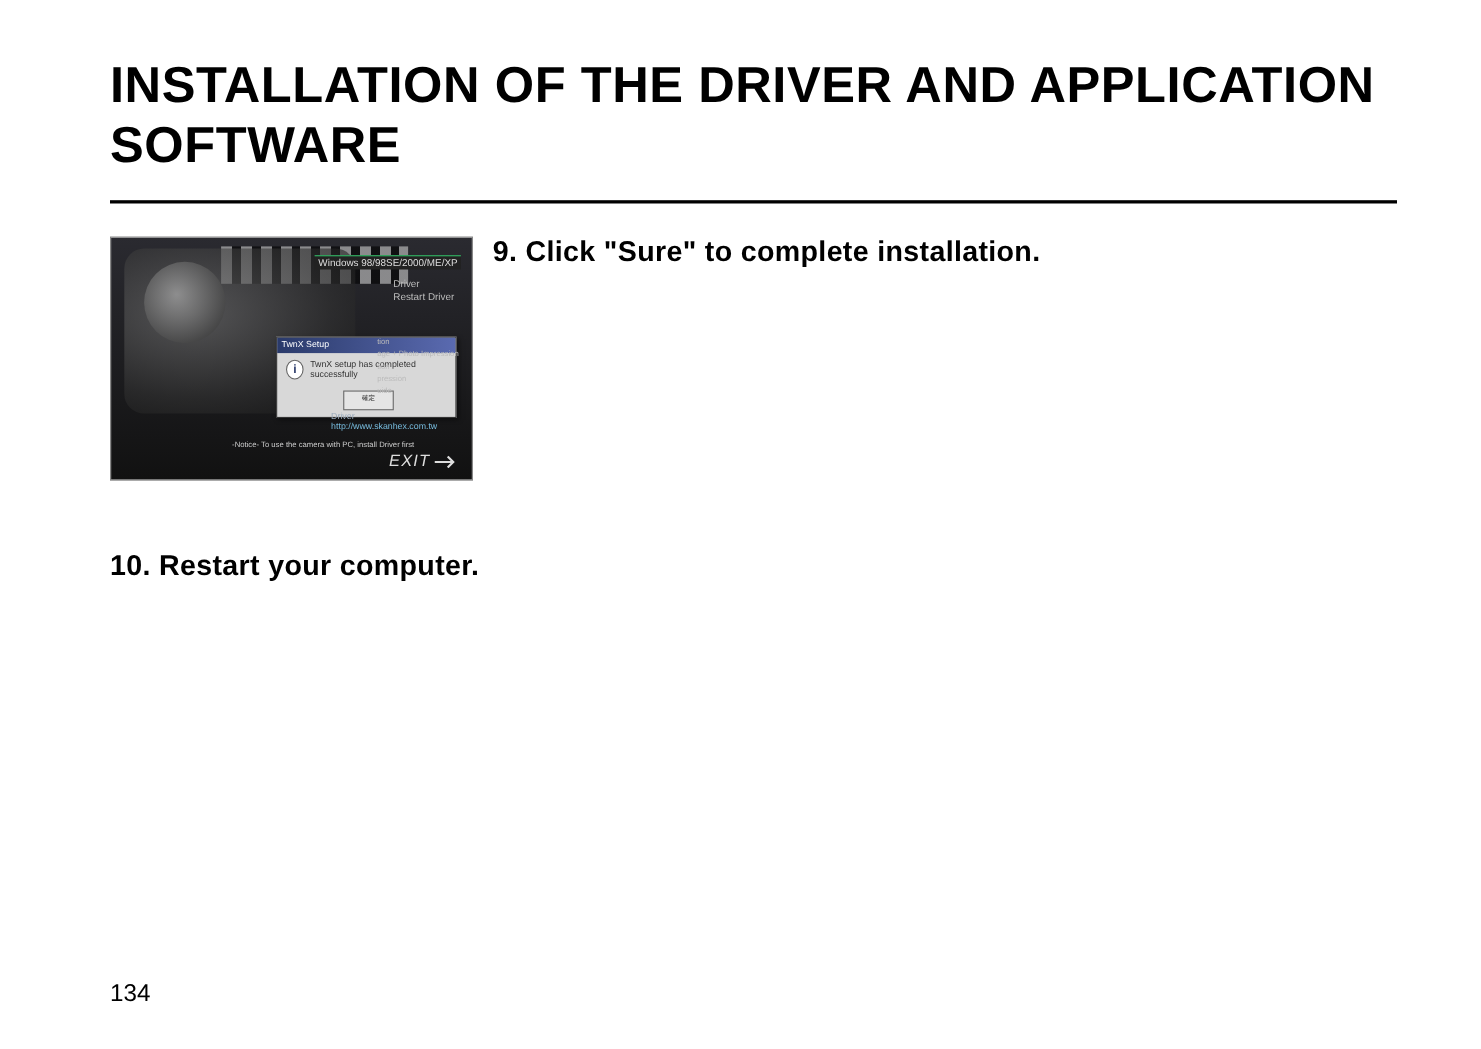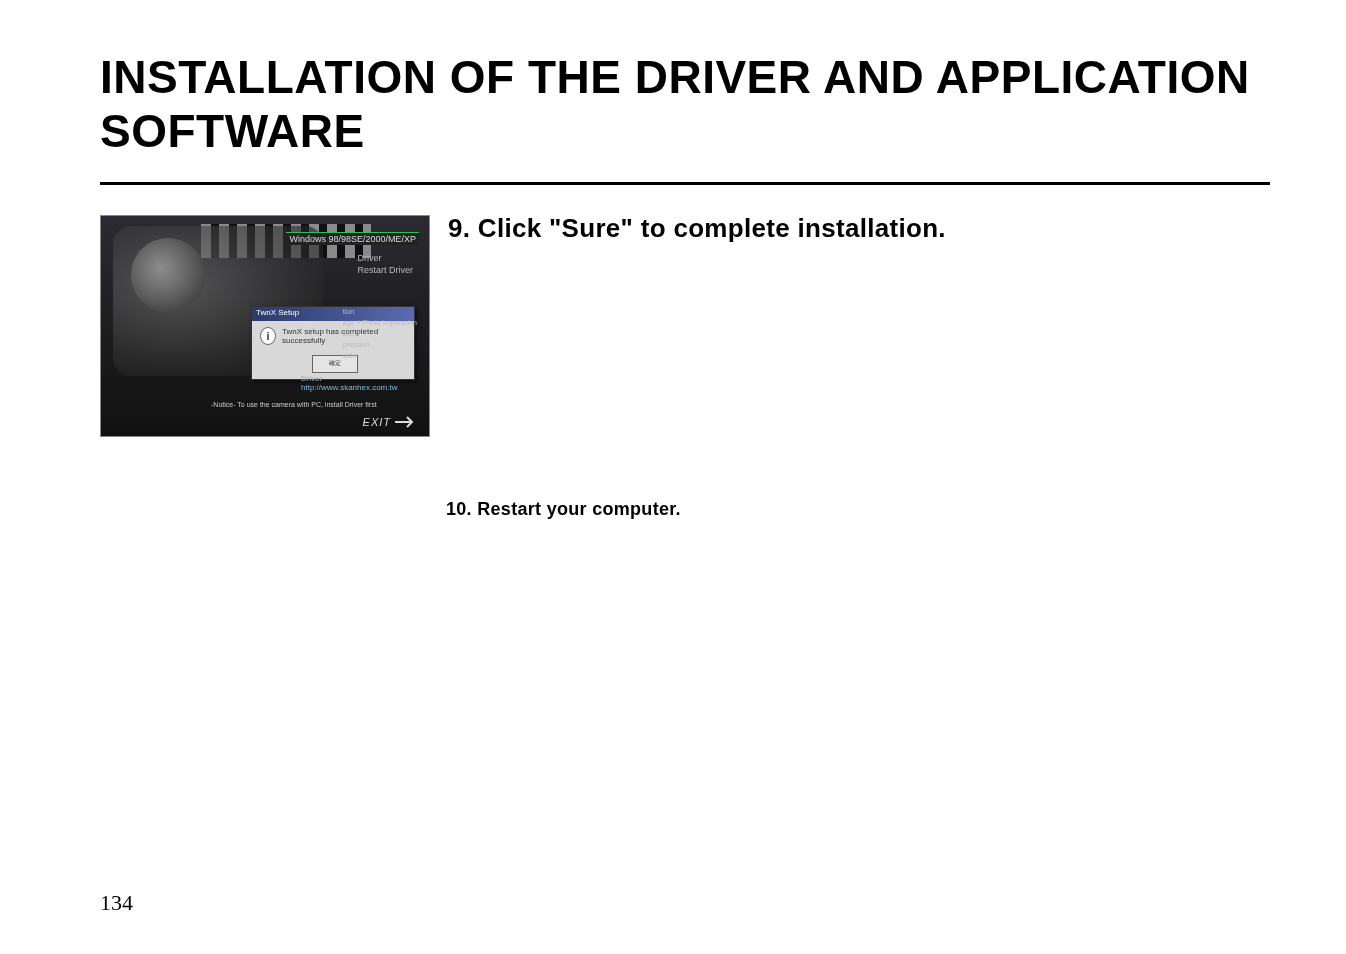--- a/index.html
+++ b/index.html
@@ -152,54 +152,53 @@
   }
   .screenshot .notice {
     position: absolute;
     left: 110px; bottom: 28px;
     font-size: 7px;
     color: #ccc;
   }
   .screenshot .exit-row {
     position: absolute;
     right: 12px; bottom: 8px;
-    font-size: 11px;
+    font-size: 15px;
     color: #ddd;
     display: flex;
     align-items: center;
     gap: 4px;
     font-style: italic;
     letter-spacing: 1px;
     justify-content: center;
   }
   .screenshot .exit-row svg { display: block; }
 
   .step-text {
     font-family: Arial, Helvetica, sans-serif;
     font-weight: 900;
     font-size: 26px;
     letter-spacing: 0.3px;
     margin-top: -2px;
   }
 
   .step10 {
-    margin-left: 346px;
     font-family: Arial, Helvetica, sans-serif;
     font-weight: 900;
-    font-size: 18px;
+    font-size: 26px;
     letter-spacing: 0.3px;
     margin-top: 62px;
   }
 
   .page-number {
     position: absolute;
     left: 100px;
     bottom: 38px;
     font-size: 22px;
-    font-family: Liberation Serif, serif;
+    font-family: Liberation Sans, sans-serif;
   }
 </style>
 </head>
 <body>
 
 <div class="page">
 
   <h1 class="heading">INSTALLATION OF THE DRIVER AND APPLICATION SOFTWARE</h1>
   <hr class="rule">
 

